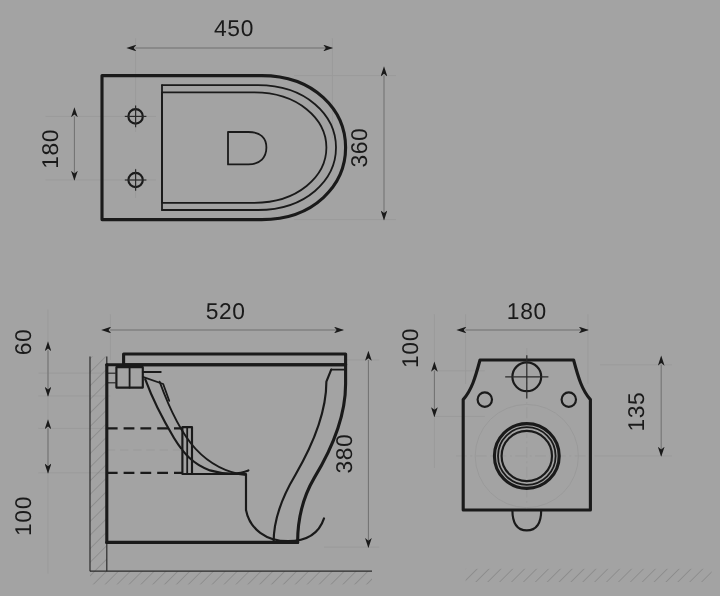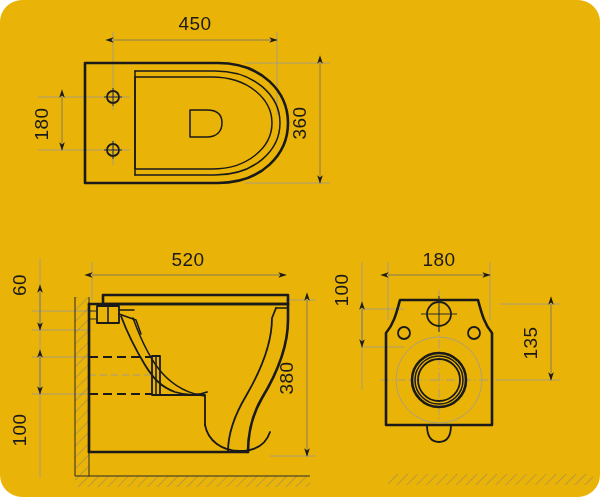--- a/index.html
+++ b/index.html
@@ -10,22 +10,21 @@
   body {
     width: 600px;
     height: 497px;
     font-family: "Liberation Sans", sans-serif;
     overflow: hidden;
   }
   #drawing-root {
     position: relative;
     width: 600px;
     height: 497px;
-    background: #eab308;
-    border-radius: 22px;
+    background: #a3a3a3;
   }
   svg#cad {
     display: block;
     width: 600px;
     height: 497px;
   }
   .outline {
     fill: none;
     stroke: #1a1a1a;
     stroke-width: 2.6;

